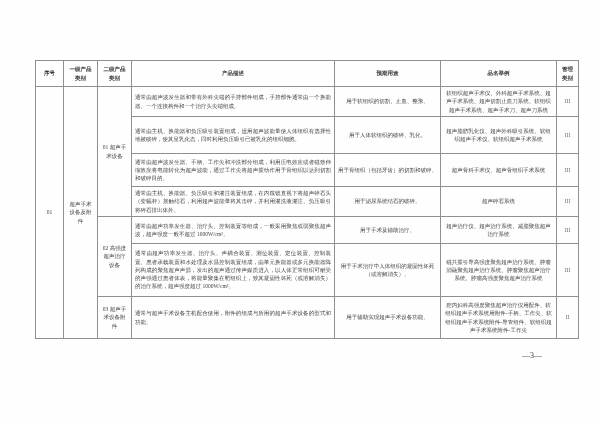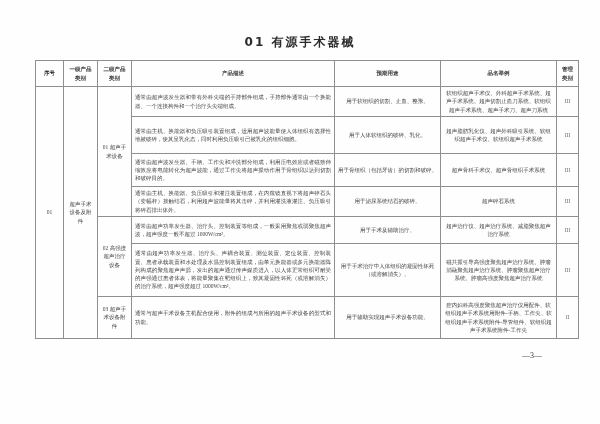--- a/index.html
+++ b/index.html
@@ -73,21 +73,20 @@
     text-align: center;
     font-size: 8px;
     color: #3a3a3a;
   }
 </style>
 </head>
 <body>
 
 <div class="page">
 
-  <div class="title">01  有源手术器械</div>
 
   <table class="doc-table">
     <colgroup>
       <col class="c-no">
         <col class="c-l1">
         <col class="c-l2">
       <col class="c-desc">
         <col class="c-use">
         <col class="c-ex">
         <col class="c-cls">

